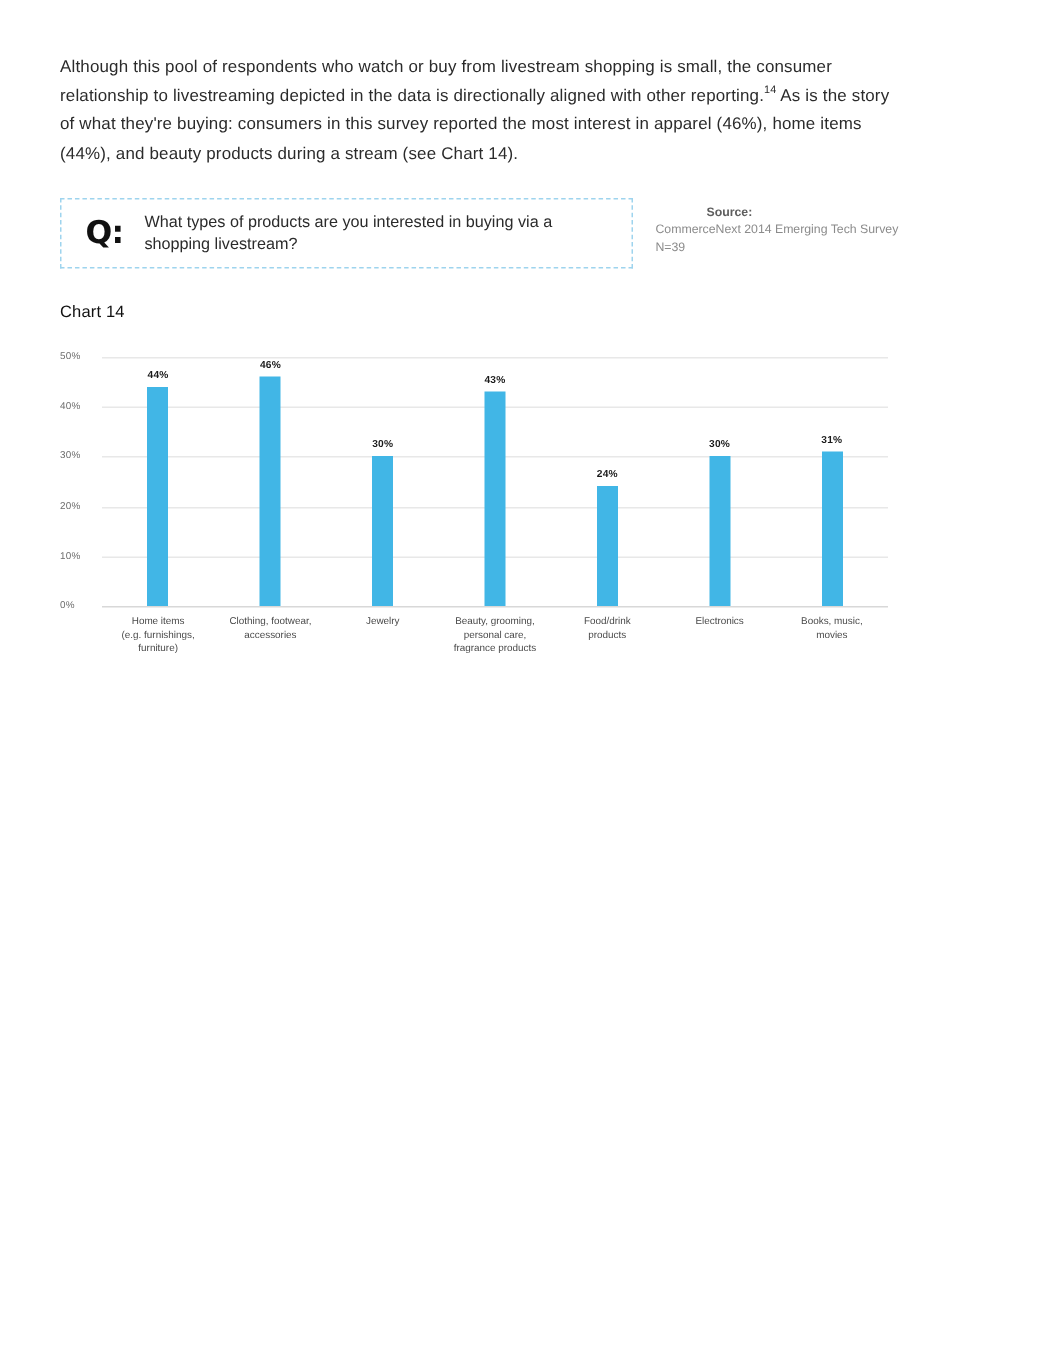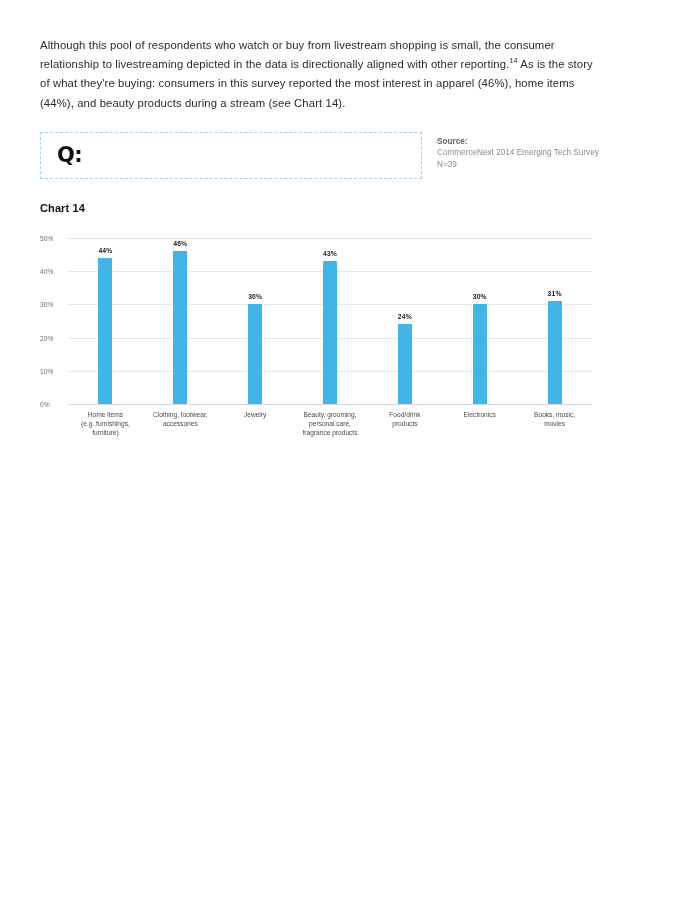--- a/index.html
+++ b/index.html
@@ -55,28 +55,28 @@
   }
 
   .source {
     position: absolute;
     left: 437px; top: 136px;
     width: 200px;
     font-size: 8.2px;
     line-height: 11.4px;
     color: #8b8b8b;
   }
-  .source b { color: #5f5f5f; font-weight: 700; }
+  .source b { color: #5f5f5f; font-weight: 700; margin-left: 34px; }
 
   
   .chart-title {
     position: absolute;
     left: 40px; top: 202px;
     font-size: 11px;
-    font-weight: 700;
+    font-weight: 400;
     color: #111111;
     letter-spacing: 0.01em;
   }
 
   .chart {
     position: absolute;
     left: 40px; top: 232px;
     width: 552px; height: 210px;
   }
   .plot {
@@ -150,20 +150,21 @@
 </style>
 </head>
 <body>
 
 <div class="page">
 
   <div class="para para-intro"><span>Although this pool of respondents who watch or buy from livestream shopping is small, the consumer relationship to livestreaming depicted in the data is directionally aligned with other reporting.</span><sup>14</sup><span> As is the story of what they're buying: consumers in this survey reported the most interest in apparel (46%), home items (44%), and beauty products during a stream (see Chart 14).</span></div>
 
   <div class="qbox">
     <span class="q-mark">Q:</span>
+    <span class="q-text">What types of products are you interested in buying via a shopping livestream?</span>
   </div>
 
   <div class="source">
     <b>Source:</b><br>
     <span>CommerceNext 2014 Emerging Tech Survey</span><br>
     <span>N=39</span>
   </div>
 
   <div class="chart-title">Chart 14</div>
 

